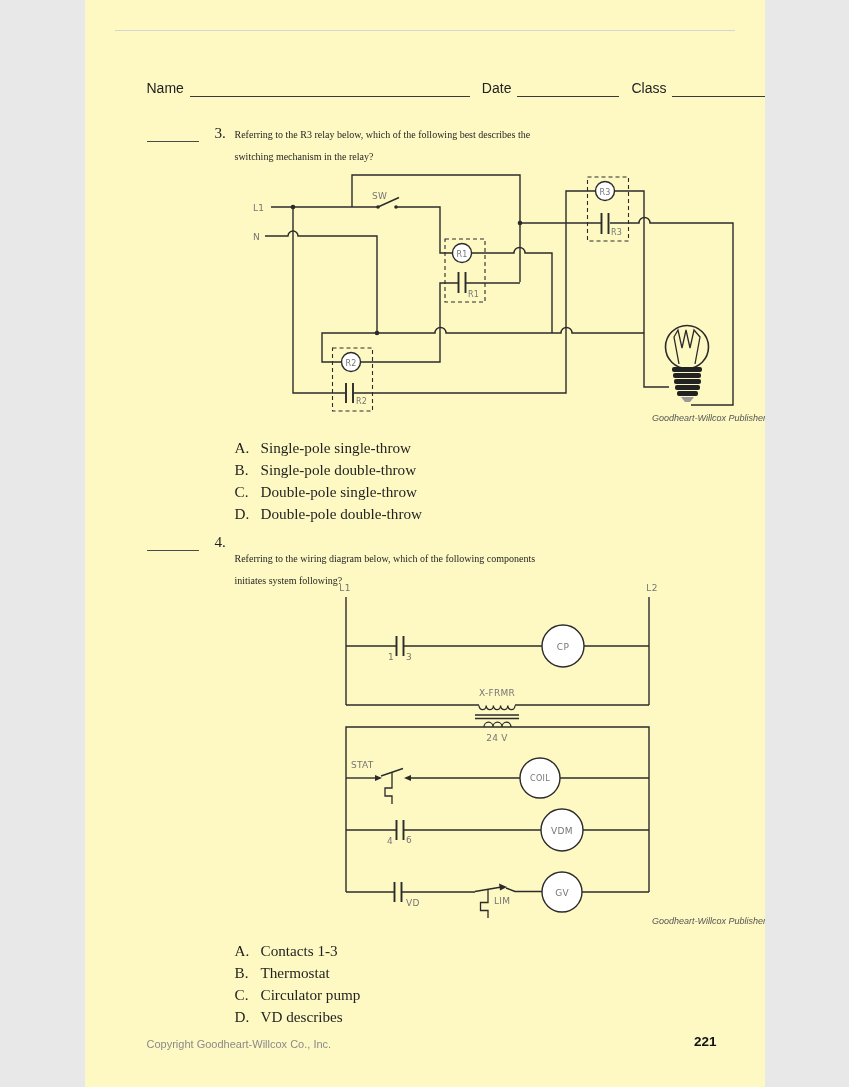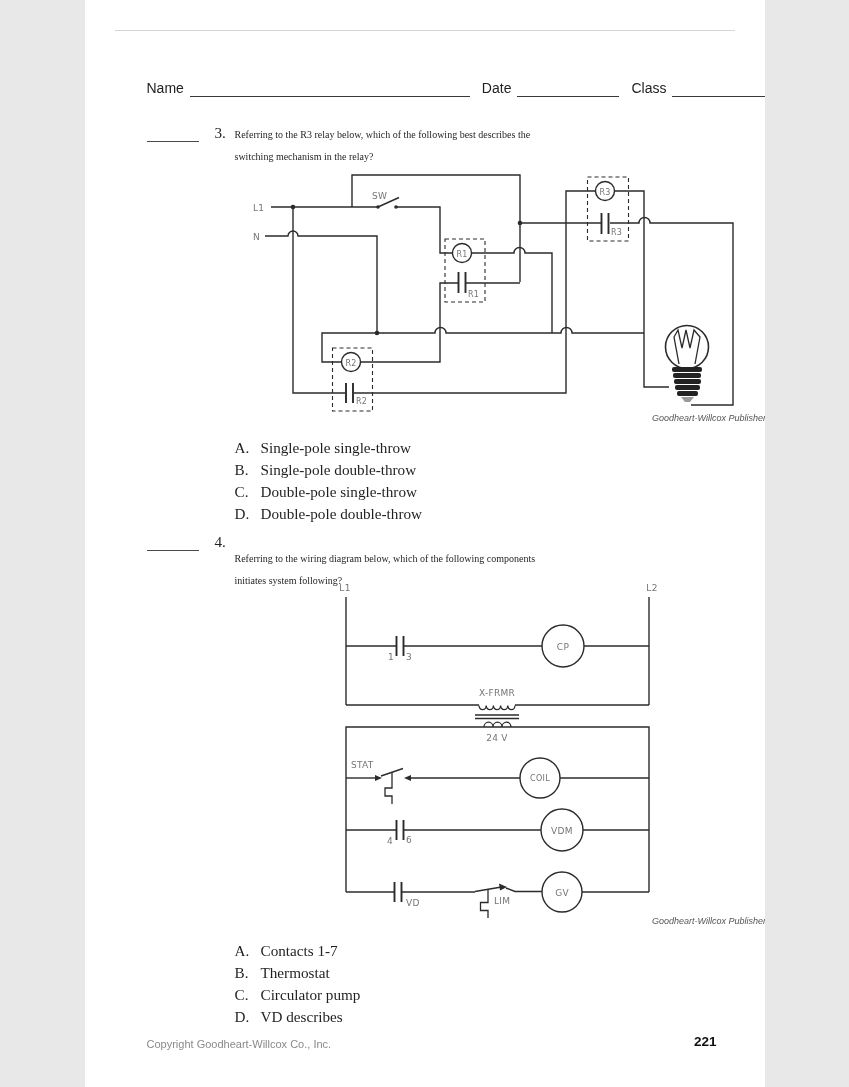--- a/index.html
+++ b/index.html
@@ -1,17 +1,17 @@
 <!DOCTYPE html>
 <html><head>
 <meta charset="utf-8">
 <style>
   html,body{margin:0;padding:0;background:#e8e8e8;}
   .page{
-    position:relative;width:680px;height:1087px;background:#ffffff;
+    position:relative;width:680px;height:1087px;background:#fef9c3;
     margin:0 auto;overflow:hidden;
     font-family:"Liberation Serif",serif;color:#1f1f1f;
   }
   .toprule{position:absolute;left:30px;right:30px;top:30px;height:1px;background:#d6d6d6;}
   
   .hdr{
     position:absolute;left:62px;top:80px;width:719px;display:flex;align-items:flex-end;
     font-family:"Liberation Sans",sans-serif;font-size:14px;color:#222;
   }
   .hdr .lbl{padding-bottom:1px;}
@@ -225,21 +225,21 @@
       <text class="dlab s9" x="321" y="906">VD</text>
       <text class="dlab s9" x="409" y="904">LIM</text>
       <text class="dlab s9" x="477" y="895.5" text-anchor="middle">GV</text>
       <text class="credit" x="681" y="924" text-anchor="end">Goodheart-Willcox Publisher</text>
     </g>
   </svg>
 
   <div class="opts" style="top:940px;">
     <div class="row">
       <span class="let">A.</span>
-      <span>Contacts 1-7</span>
+      <span>Contacts 1-3</span>
     </div>
     <div class="row">
       <span class="let">B.</span>
       <span>Thermostat</span>
     </div>
     <div class="row">
       <span class="let">C.</span>
       <span>Circulator pump</span>
     </div>
     <div class="row">

